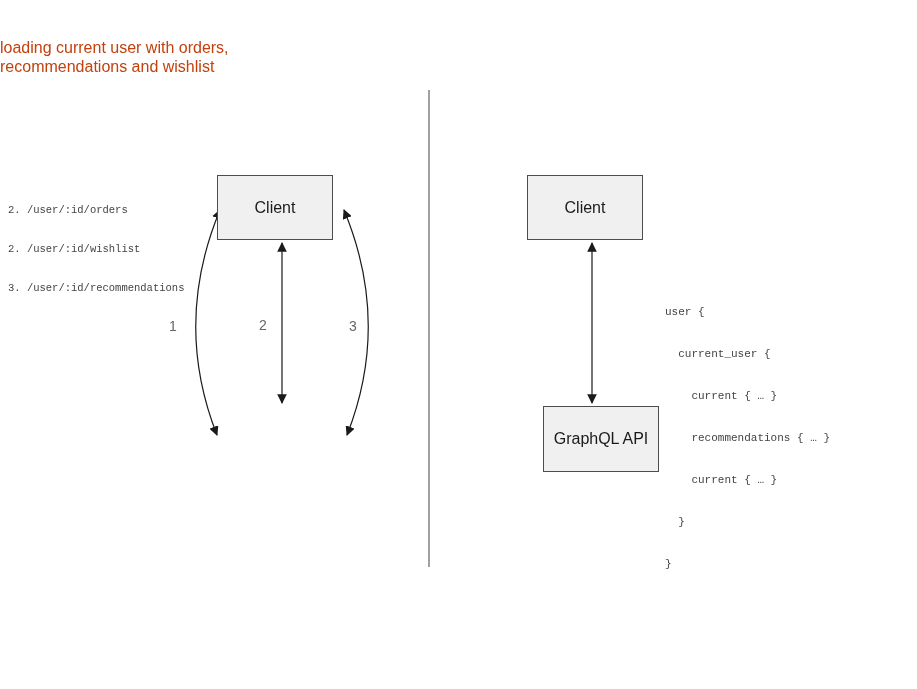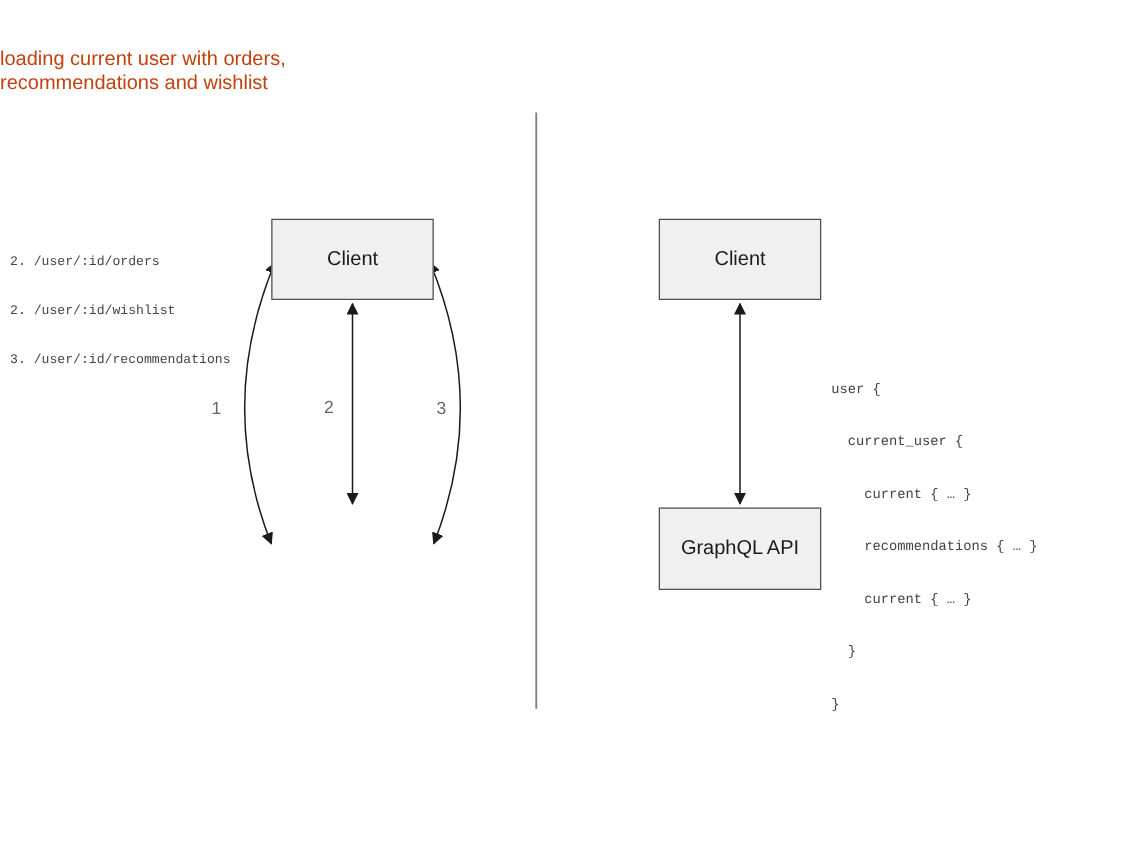--- a/index.html
+++ b/index.html
@@ -28,34 +28,34 @@
   }
   .svg-layer {
     position: absolute;
     top: 0;
     left: 0;
     width: 917px;
     height: 689px;
   }
   .node-box {
     position: absolute;
-    width: 130px;
+    width: 116px;
     background: #f0f0f0;
     border: 1.5px solid #4d4d4d;
     box-sizing: border-box;
     display: flex;
     align-items: center;
     justify-content: center;
     font-size: 16px;
     color: #1a1a1a;
   }
   .box-client-left  { left: 217px; top: 175px; height: 65px; }
   .box-rest-api     { left: 217px; top: 406px; height: 66px; }
   .box-client-right { left: 527px; top: 175px; height: 65px; }
-  .box-graphql-api  { left: 527px; top: 406px; height: 66px; }
+  .box-graphql-api  { left: 543px; top: 406px; height: 66px; }
   .mono-block {
     position: absolute;
     font-family: "Liberation Mono", monospace;
     color: #444444;
     white-space: pre;
   }
   .endpoint-list {
     left: 8px;
     top: 178px;
     font-size: 10.5px;

